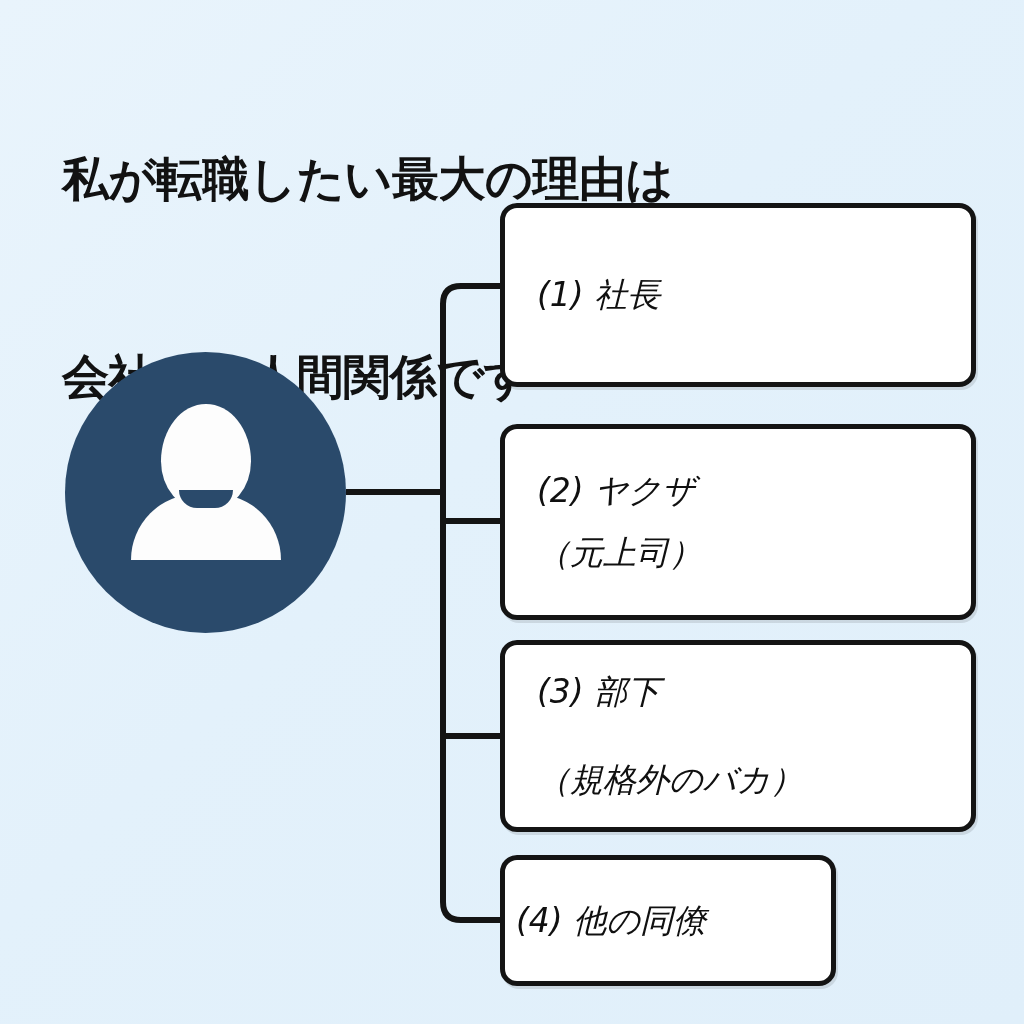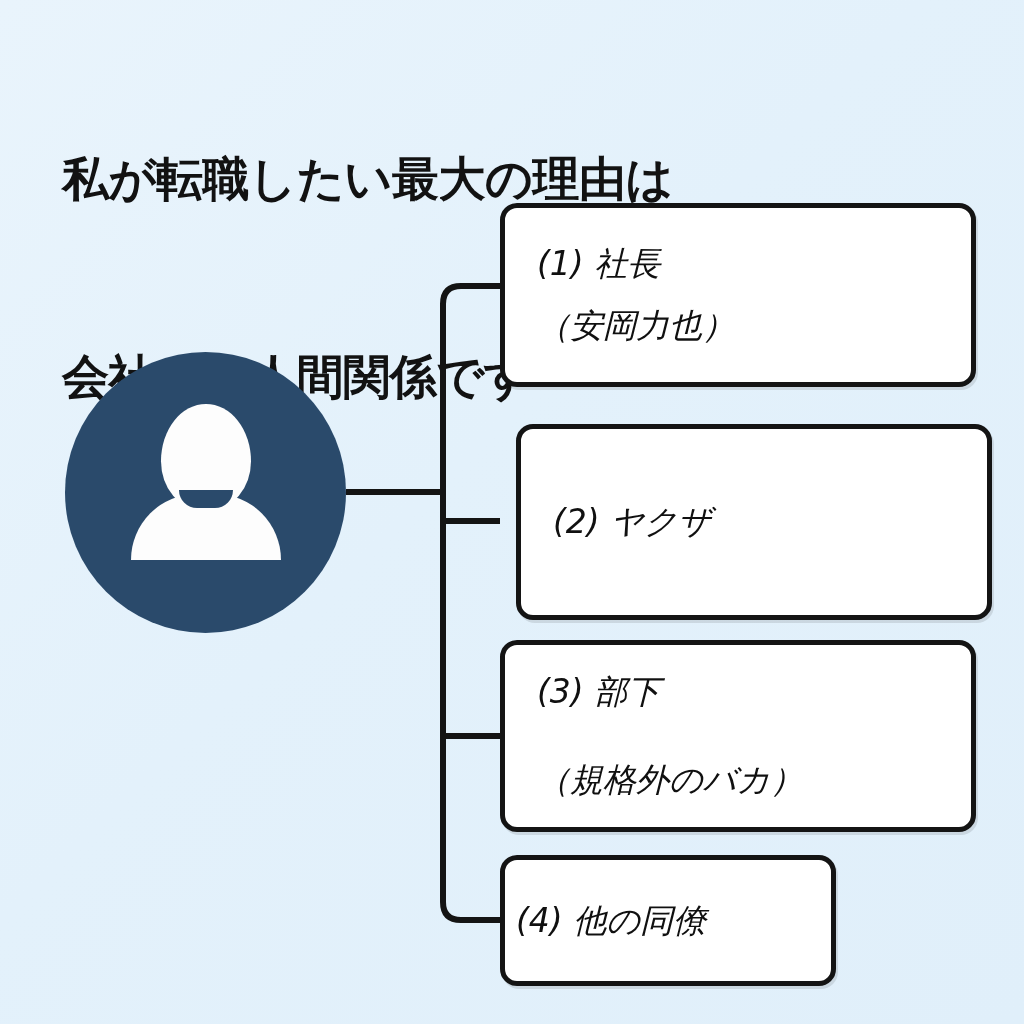--- a/index.html
+++ b/index.html
@@ -103,21 +103,21 @@
   .node-line {
     color: #101010;
     font-size: 33px;
     line-height: 62px;
     font-weight: 500;
     white-space: pre;
     font-style: italic;
   }
 
   #box-1 { left: 500px; top: 203px; width: 476px; height: 184px; }
-  #box-2 { left: 516px; top: 424px; width: 476px; height: 196px; }
+  #box-2 { left: 500px; top: 424px; width: 476px; height: 196px; }
   #box-3 { left: 500px; top: 640px; width: 476px; height: 192px; gap: 26px; }
   #box-4 { left: 500px; top: 855px; width: 336px; height: 131px; padding-left: 11px; }
 </style>
 </head>
 <body>
 
 <div id="canvas">
 
   <div class="title">
     <span class="title-line">私が転職したい最大の理由は</span>
@@ -136,25 +136,25 @@
   </svg>
 
   <div class="avatar">
     <div class="avatar-head"></div>
     <div class="avatar-body"></div>
     <div class="avatar-body-notch"></div>
   </div>
 
   <div class="node-box" id="box-1">
     <span class="node-line">(1) 社長</span>
-    <span class="node-line">（安岡力也）</span>
   </div>
 
   <div class="node-box" id="box-2">
     <span class="node-line">(2) ヤクザ</span>
+    <span class="node-line">（元上司）</span>
   </div>
 
   <div class="node-box" id="box-3">
     <span class="node-line">(3) 部下</span>
     <span class="node-line">（規格外のバカ）</span>
   </div>
 
   <div class="node-box" id="box-4">
     <span class="node-line">(4) 他の同僚</span>
   </div>

